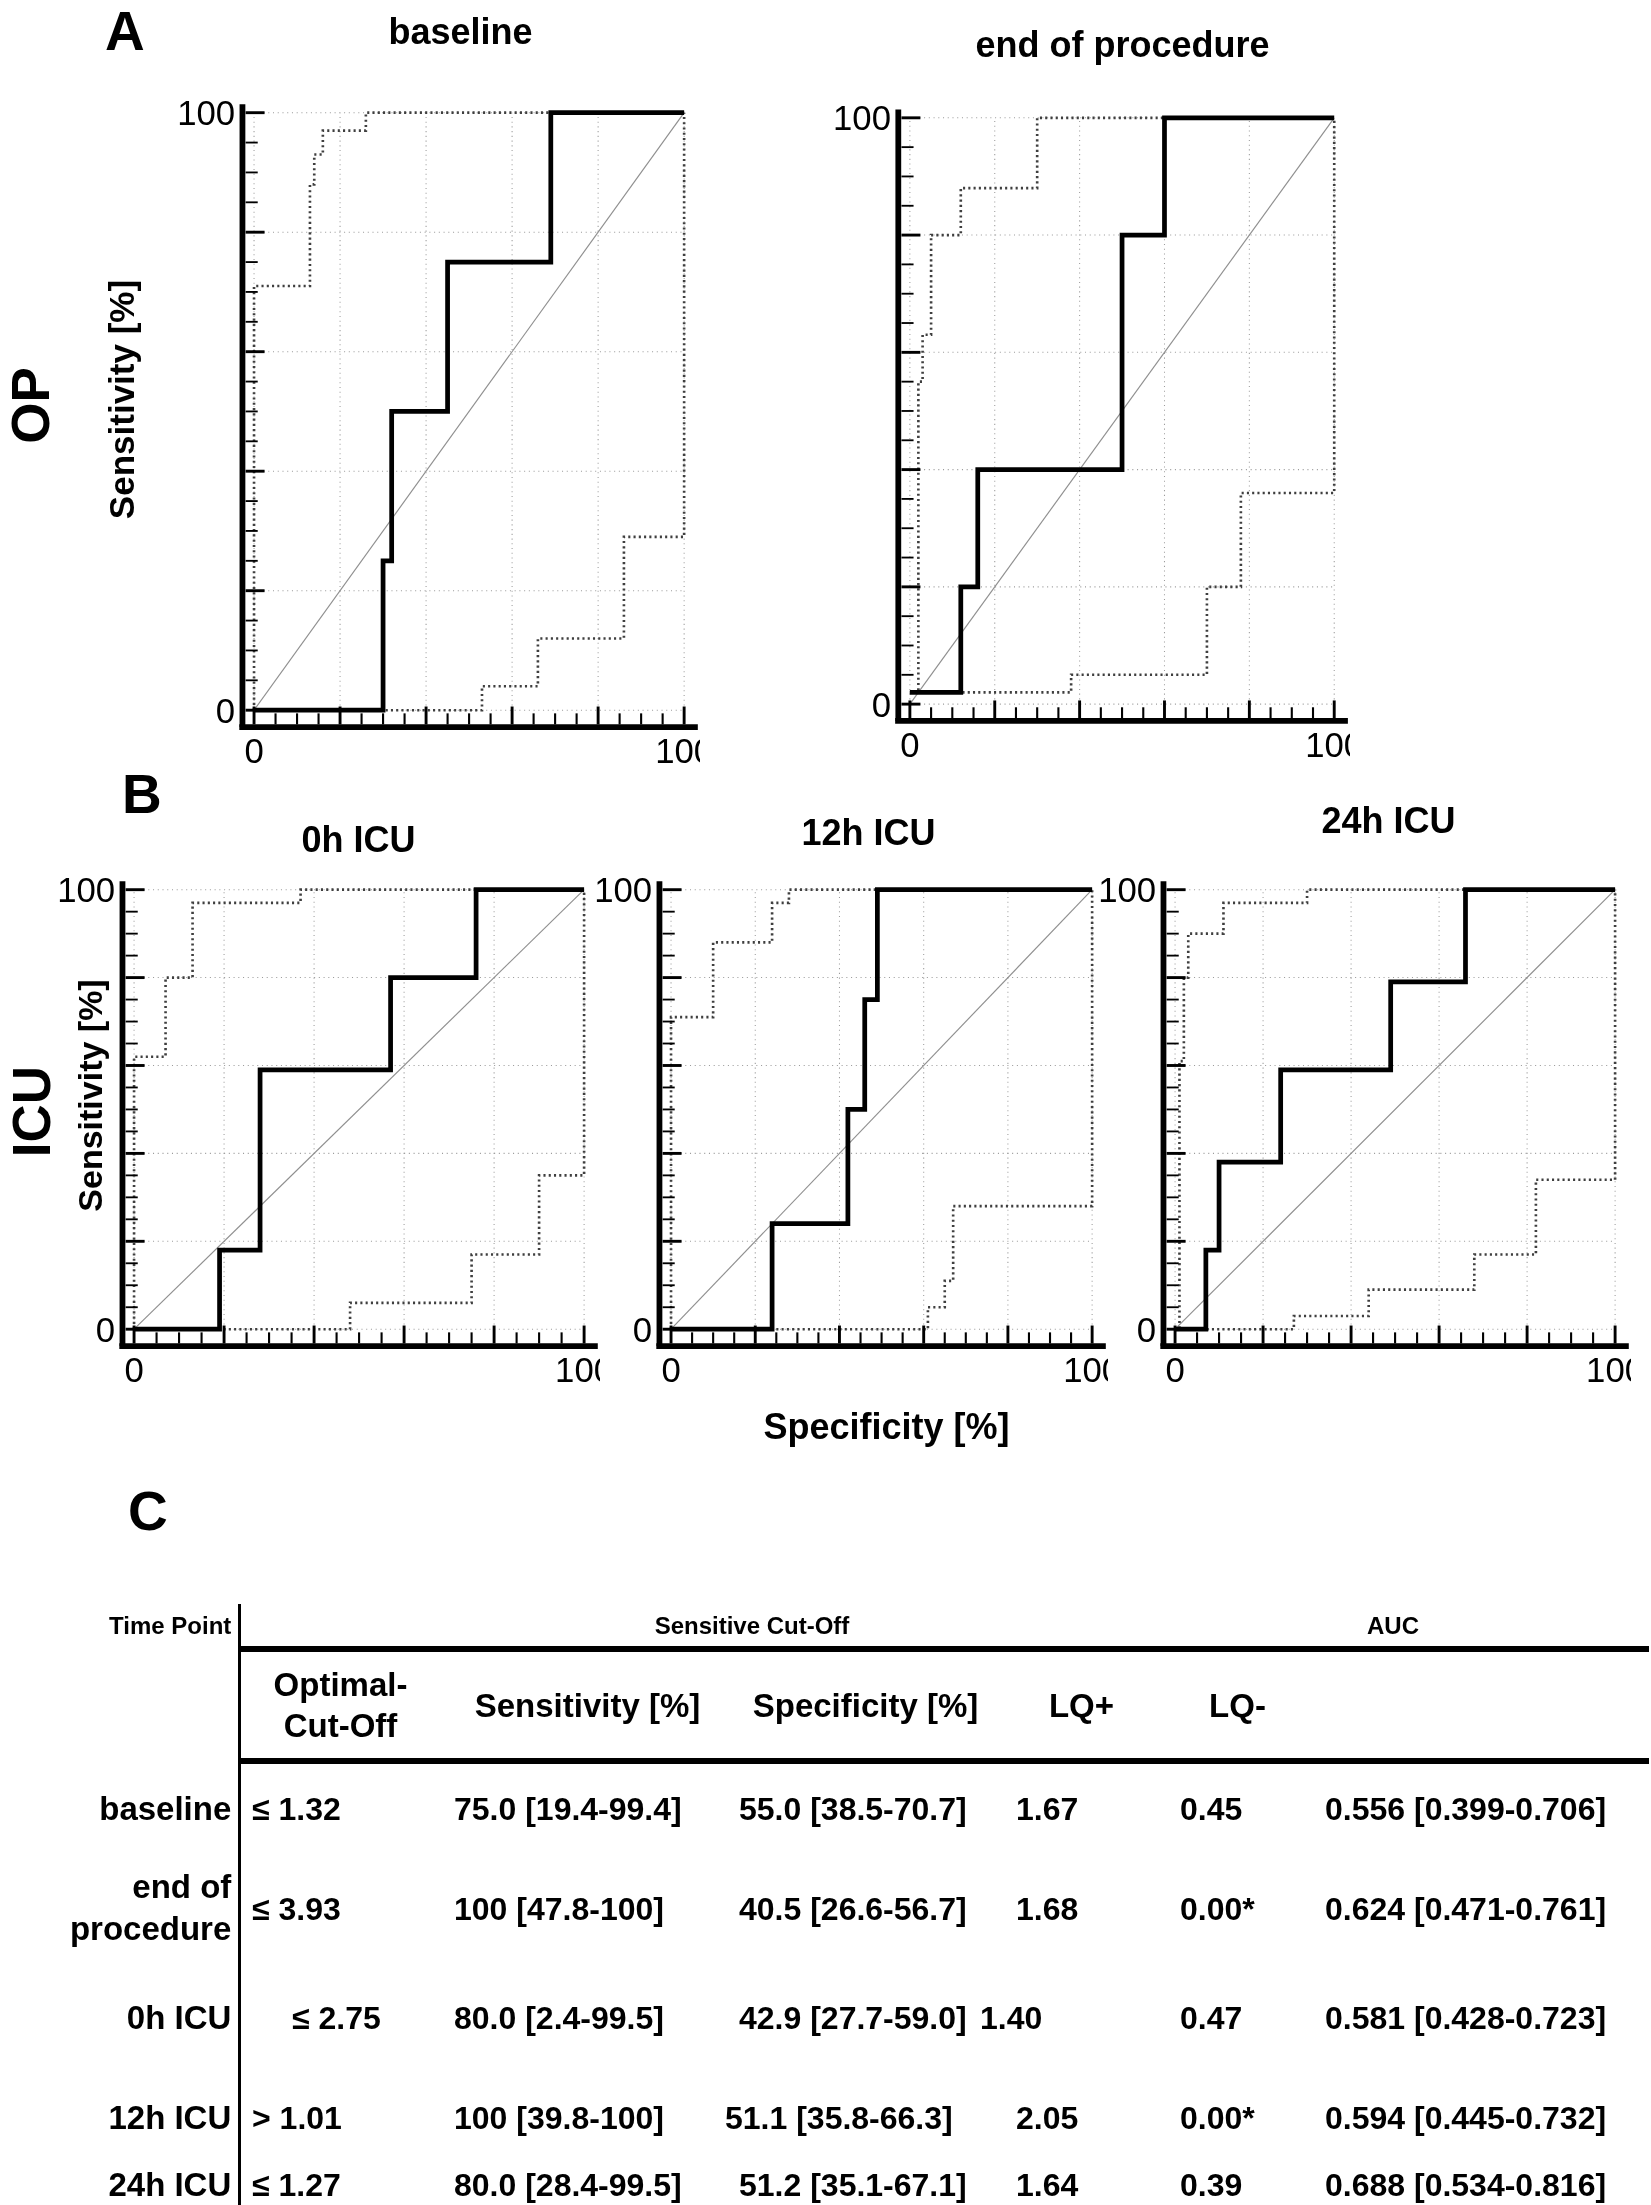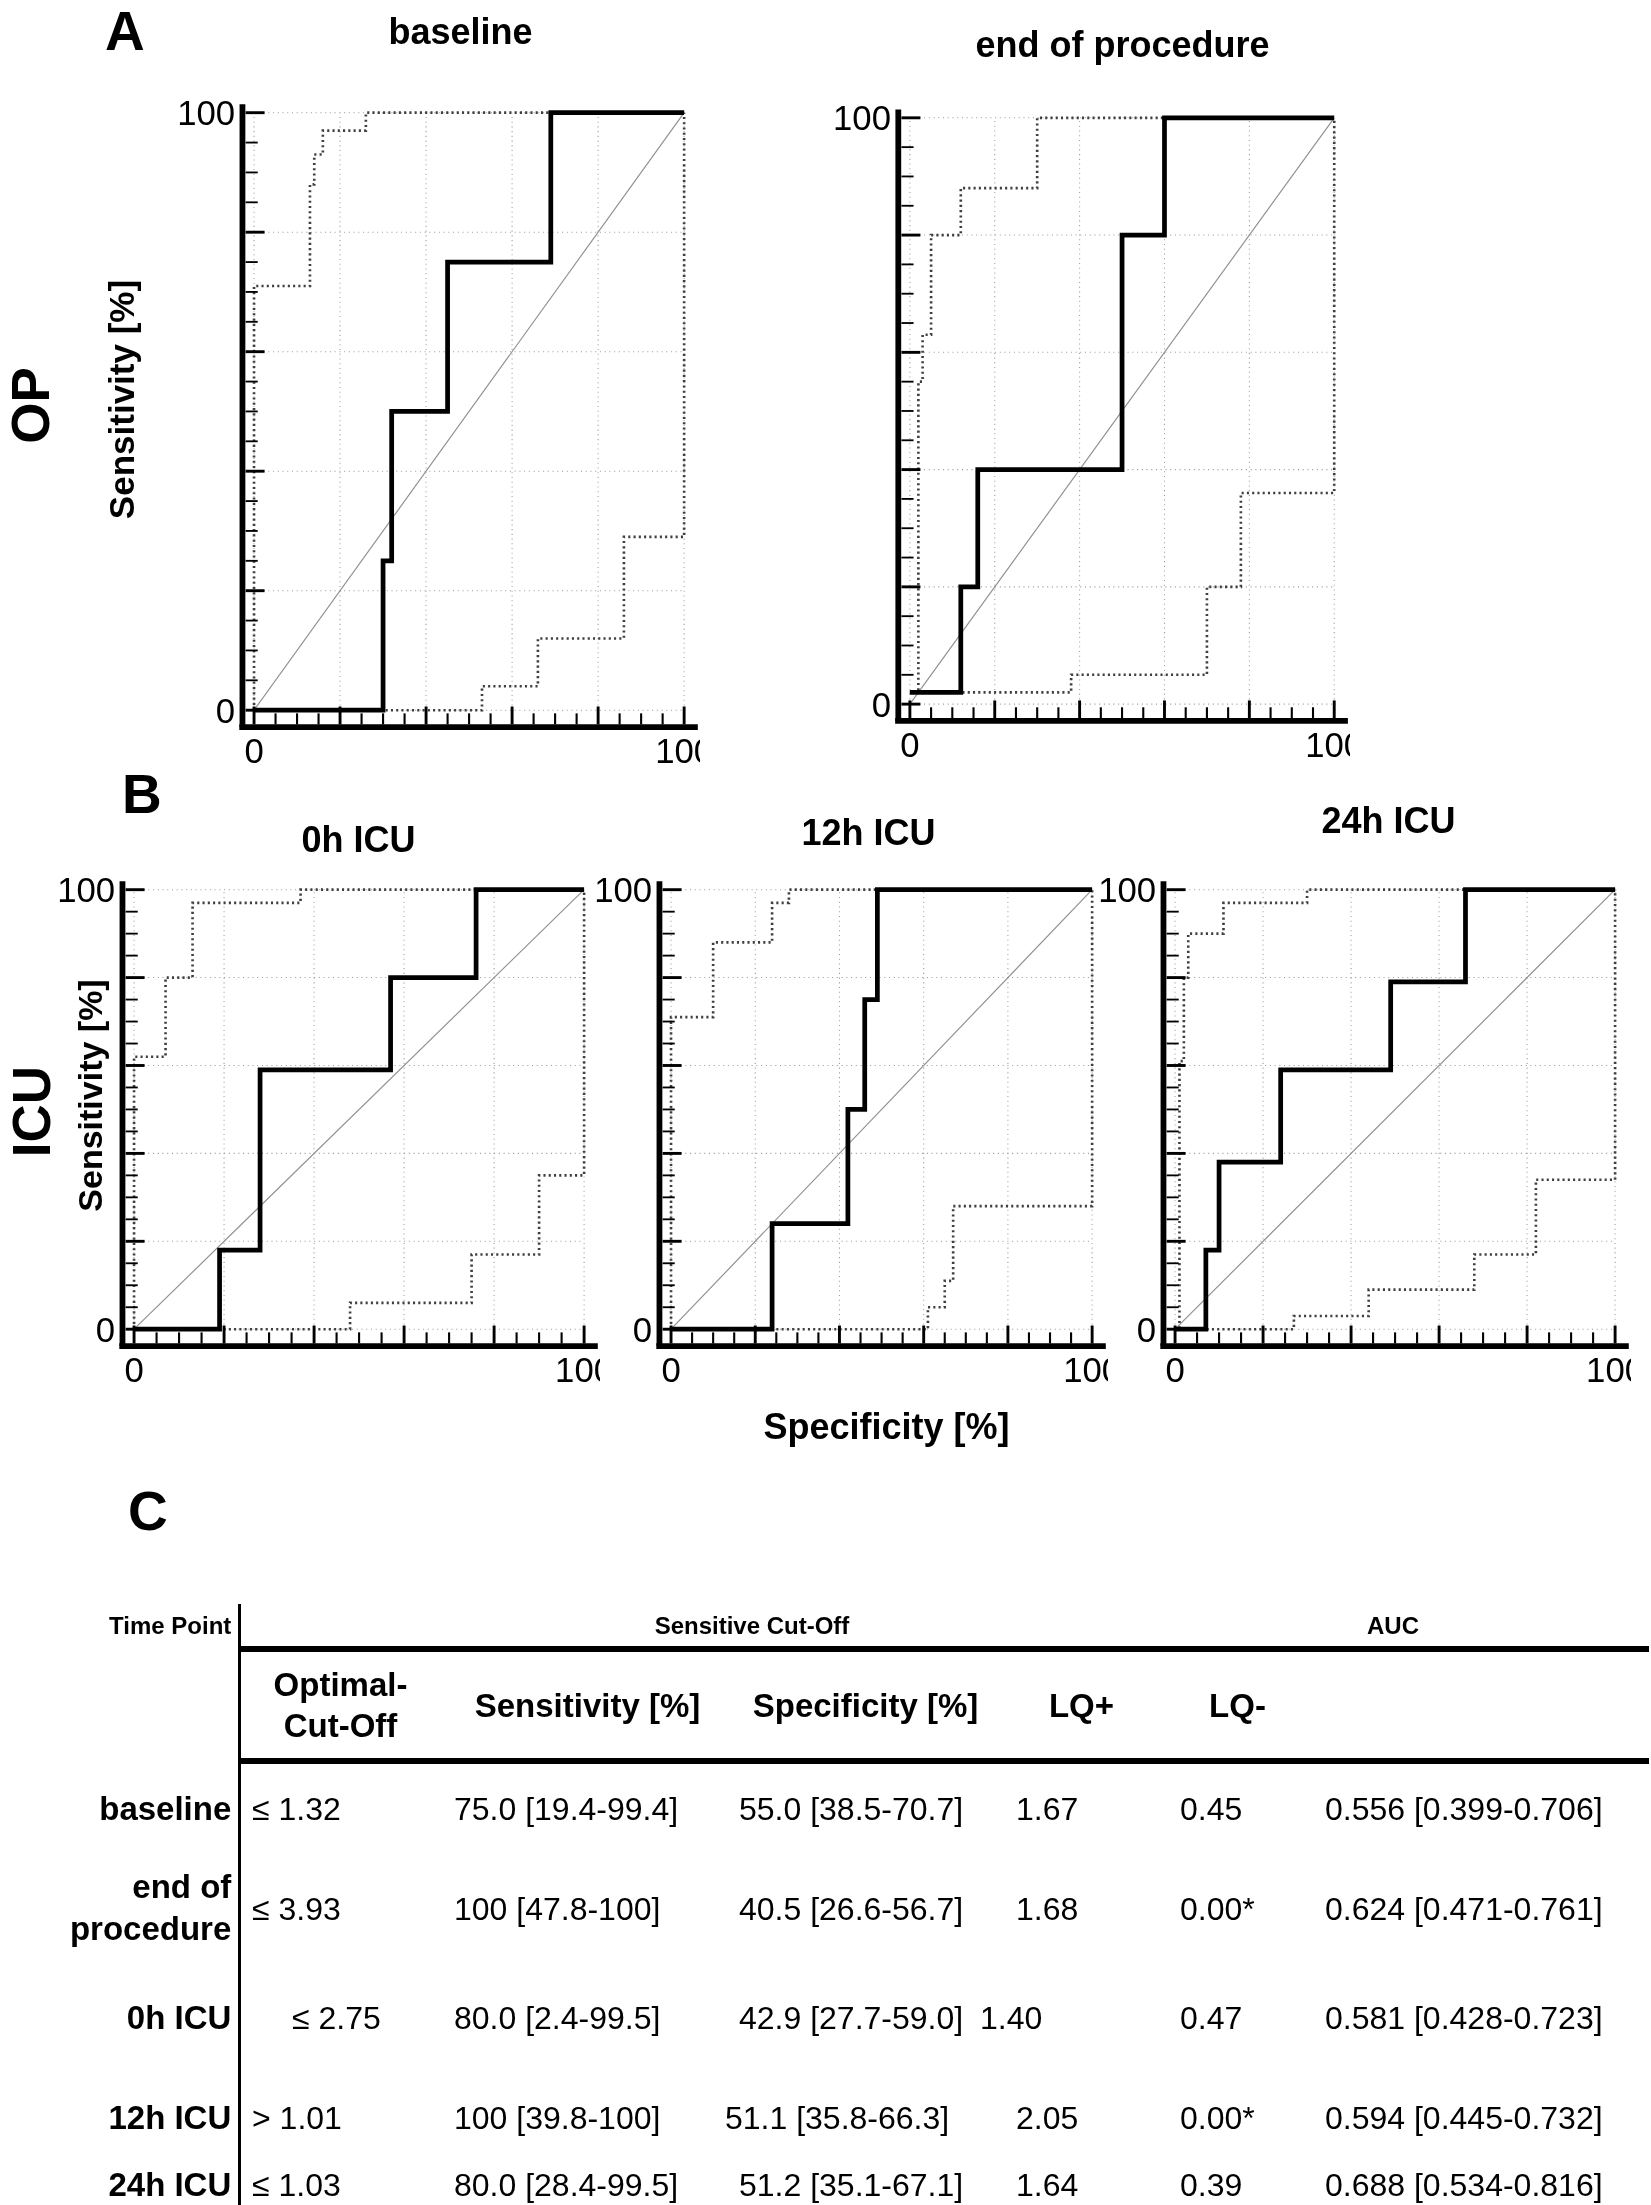--- a/index.html
+++ b/index.html
@@ -11,21 +11,21 @@
   .rot{transform:rotate(-90deg);text-align:center;}
   .rowlab{font-size:53px;font-weight:700;line-height:53px;height:53px;width:211px;}
   .axlab{font-size:35px;font-weight:700;line-height:47px;height:47px;width:421px;}
   .xlab-b{font-size:36px;font-weight:700;text-align:center;width:421px;}
   .chart{position:absolute;}
   .ticklab{font-family:"Liberation Sans",sans-serif;font-size:66px;font-weight:400;fill:#000;}
   
   .th1{font-size:24px;font-weight:700;}
   .th2{font-size:33px;font-weight:700;text-align:center;line-height:41px;}
   .tlabel{font-size:33px;font-weight:700;text-align:right;width:226px;line-height:42px;}
-  .tcell{font-size:32px;font-weight:400;line-height:42px;white-space:nowrap;}
+  .tcell{font-size:32px;font-weight:700;line-height:42px;white-space:nowrap;}
   .blkline{background:#000;}
 </style>
 </head>
 <body>
 
 <div class="figure">
 
   <div class="abs panel-letter" style="left:105px;top:4.2px;">A</div>
 
   <div class="abs chart-title" style="left:250px;top:10.5px;">baseline</div>
@@ -441,21 +441,21 @@
     <div class="abs tcell" style="left:252px;top:2097px;">&gt; 1.01</div>
     <div class="abs tcell" style="left:454px;top:2097px;">100 [39.8-100]</div>
     <div class="abs tcell" style="left:709px;top:2097px;margin-left:16px;">51.1 [35.8-66.3]</div>
     <div class="abs tcell" style="left:1016px;top:2097px;">2.05</div>
     <div class="abs tcell" style="left:1180px;top:2097px;">0.00*</div>
     <div class="abs tcell" style="left:1325px;top:2097px;">0.594 [0.445-0.732]</div>
   </div>
 
   <div>
     <div class="abs tlabel" style="left:5.3px;top:2164px;">24h ICU</div>
-    <div class="abs tcell" style="left:252px;top:2164px;">≤ 1.03</div>
+    <div class="abs tcell" style="left:252px;top:2164px;">≤ 1.27</div>
     <div class="abs tcell" style="left:454px;top:2164px;">80.0 [28.4-99.5]</div>
     <div class="abs tcell" style="left:739px;top:2164px;">51.2 [35.1-67.1]</div>
     <div class="abs tcell" style="left:1016px;top:2164px;">1.64</div>
     <div class="abs tcell" style="left:1180px;top:2164px;">0.39</div>
     <div class="abs tcell" style="left:1325px;top:2164px;">0.688 [0.534-0.816]</div>
   </div>
 
 </div>
 
 

